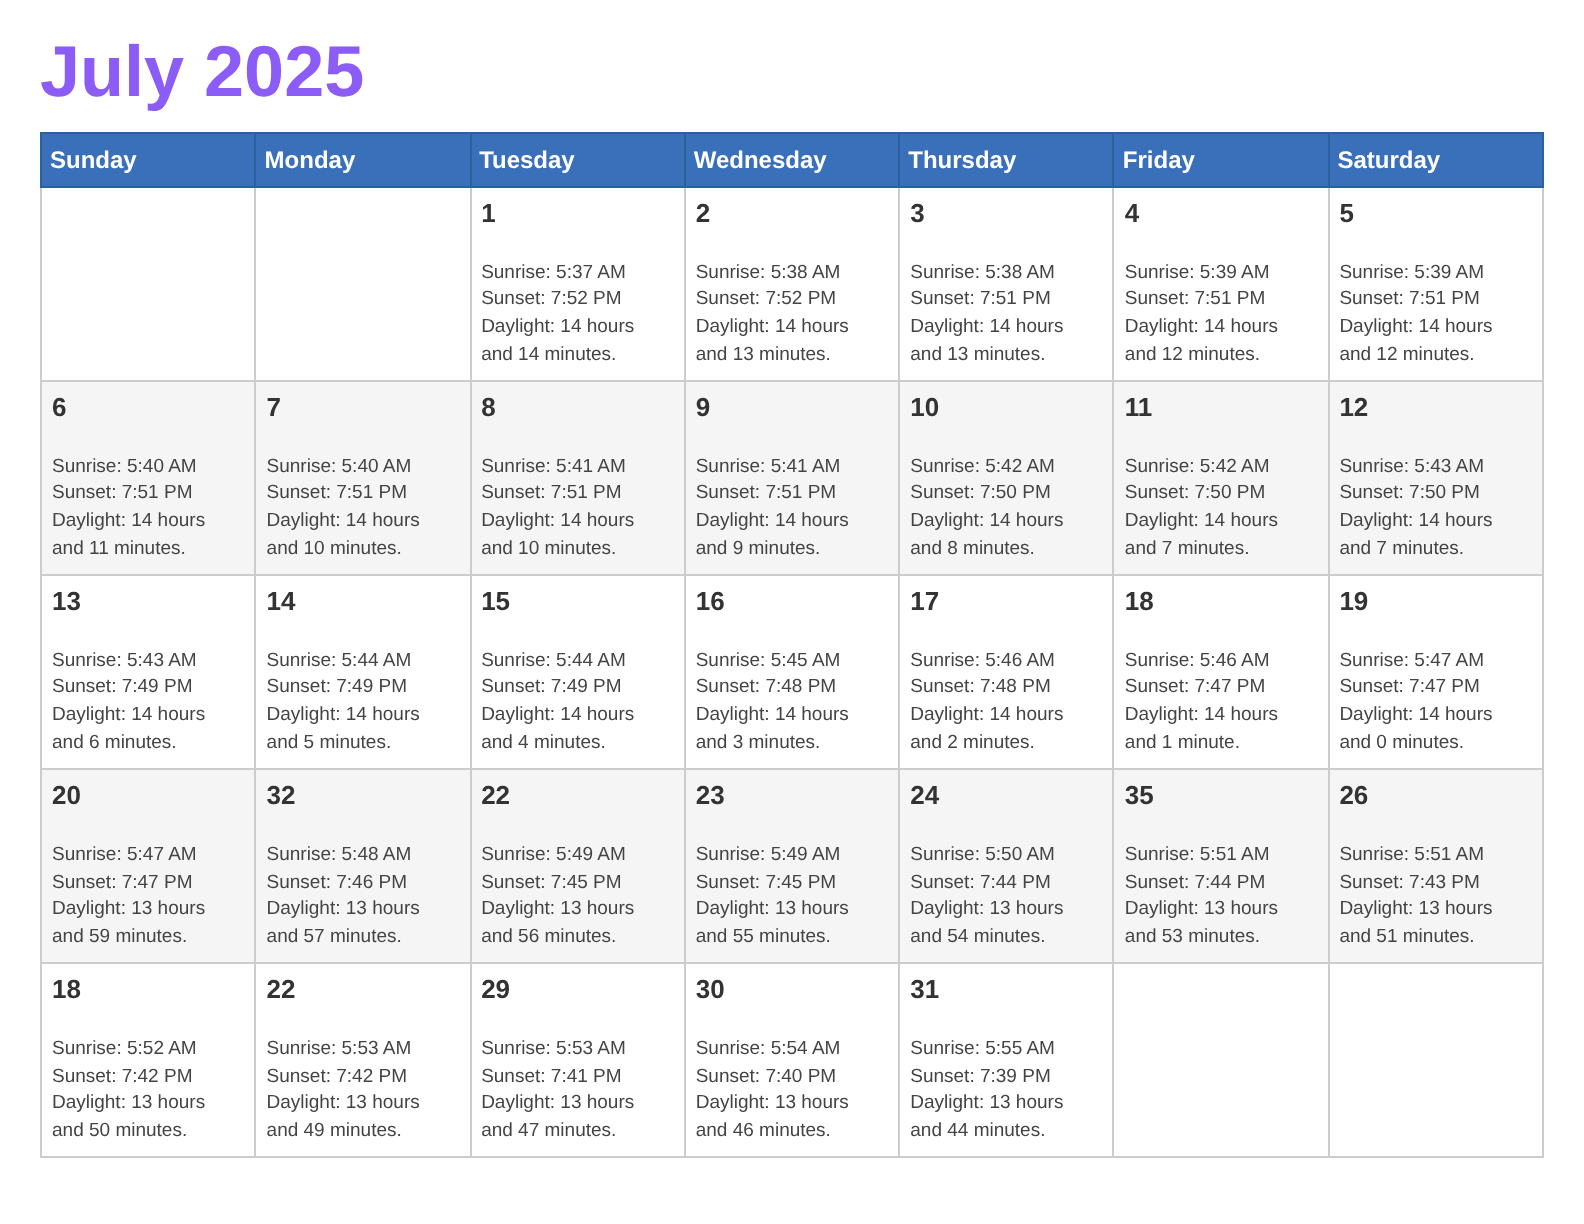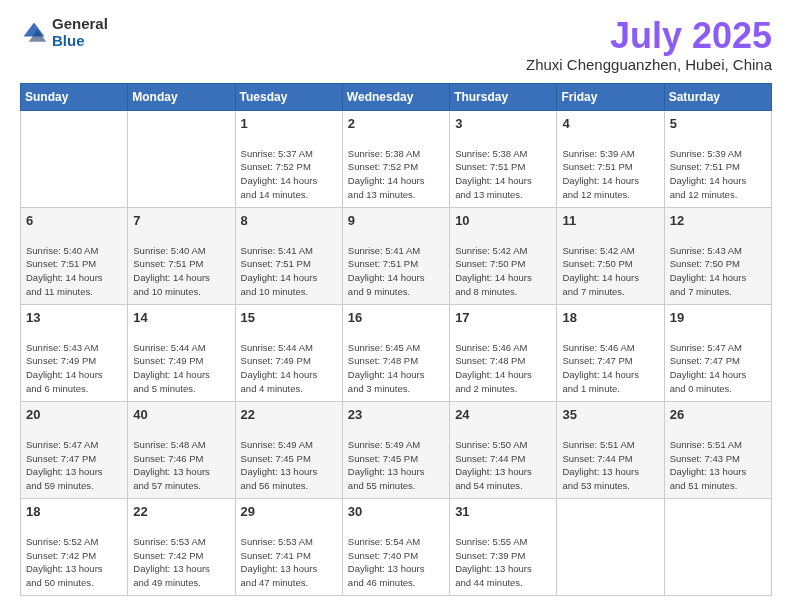--- a/index.html
+++ b/index.html
@@ -93,33 +93,22 @@
       margin-top: 16px;
     }
     .empty-cell {
       background: #fff !important;
     }
   </style>
 </head>
 <body>
 
 <div class="header">
-  <div class="logo">
-    <svg class="logo-icon" viewBox="0 0 32 32" xmlns="http://www.w3.org/2000/svg">
-      <polygon points="16,4 28,20 4,20" fill="#3a6fba"></polygon>
-      <polygon points="20,12 30,26 10,26" fill="#1a3f6f" opacity="0.6"></polygon>
-    </svg>
-    <div class="logo-text">
-      <span class="logo-general">General</span>
-      <span class="logo-blue">Blue</span>
-    </div>
-  </div>
   <div class="title-block">
     <div class="month-title">July 2025</div>
-    <div class="location-title">Zhuxi Chengguanzhen, Hubei, China</div>
   </div>
 </div>
 
 <table>
   <thead>
     <tr>
     <th>Sunday</th>
         <th>Monday</th>
         <th>Tuesday</th>
         <th>Wednesday</th>
@@ -272,21 +261,21 @@
       </tr>
       <tr>
         <td>
           <span class="day-number">20</span>
           <div class="day-info" style="white-space: pre-line;">Sunrise: 5:47 AM
 Sunset: 7:47 PM
 Daylight: 13 hours
 and 59 minutes.</div>
         </td>
         <td>
-          <span class="day-number">40</span>
+          <span class="day-number">32</span>
           <div class="day-info" style="white-space: pre-line;">Sunrise: 5:48 AM
 Sunset: 7:46 PM
 Daylight: 13 hours
 and 57 minutes.</div>
         </td>
         <td>
           <span class="day-number">22</span>
           <div class="day-info" style="white-space: pre-line;">Sunrise: 5:49 AM
 Sunset: 7:45 PM
 Daylight: 13 hours

